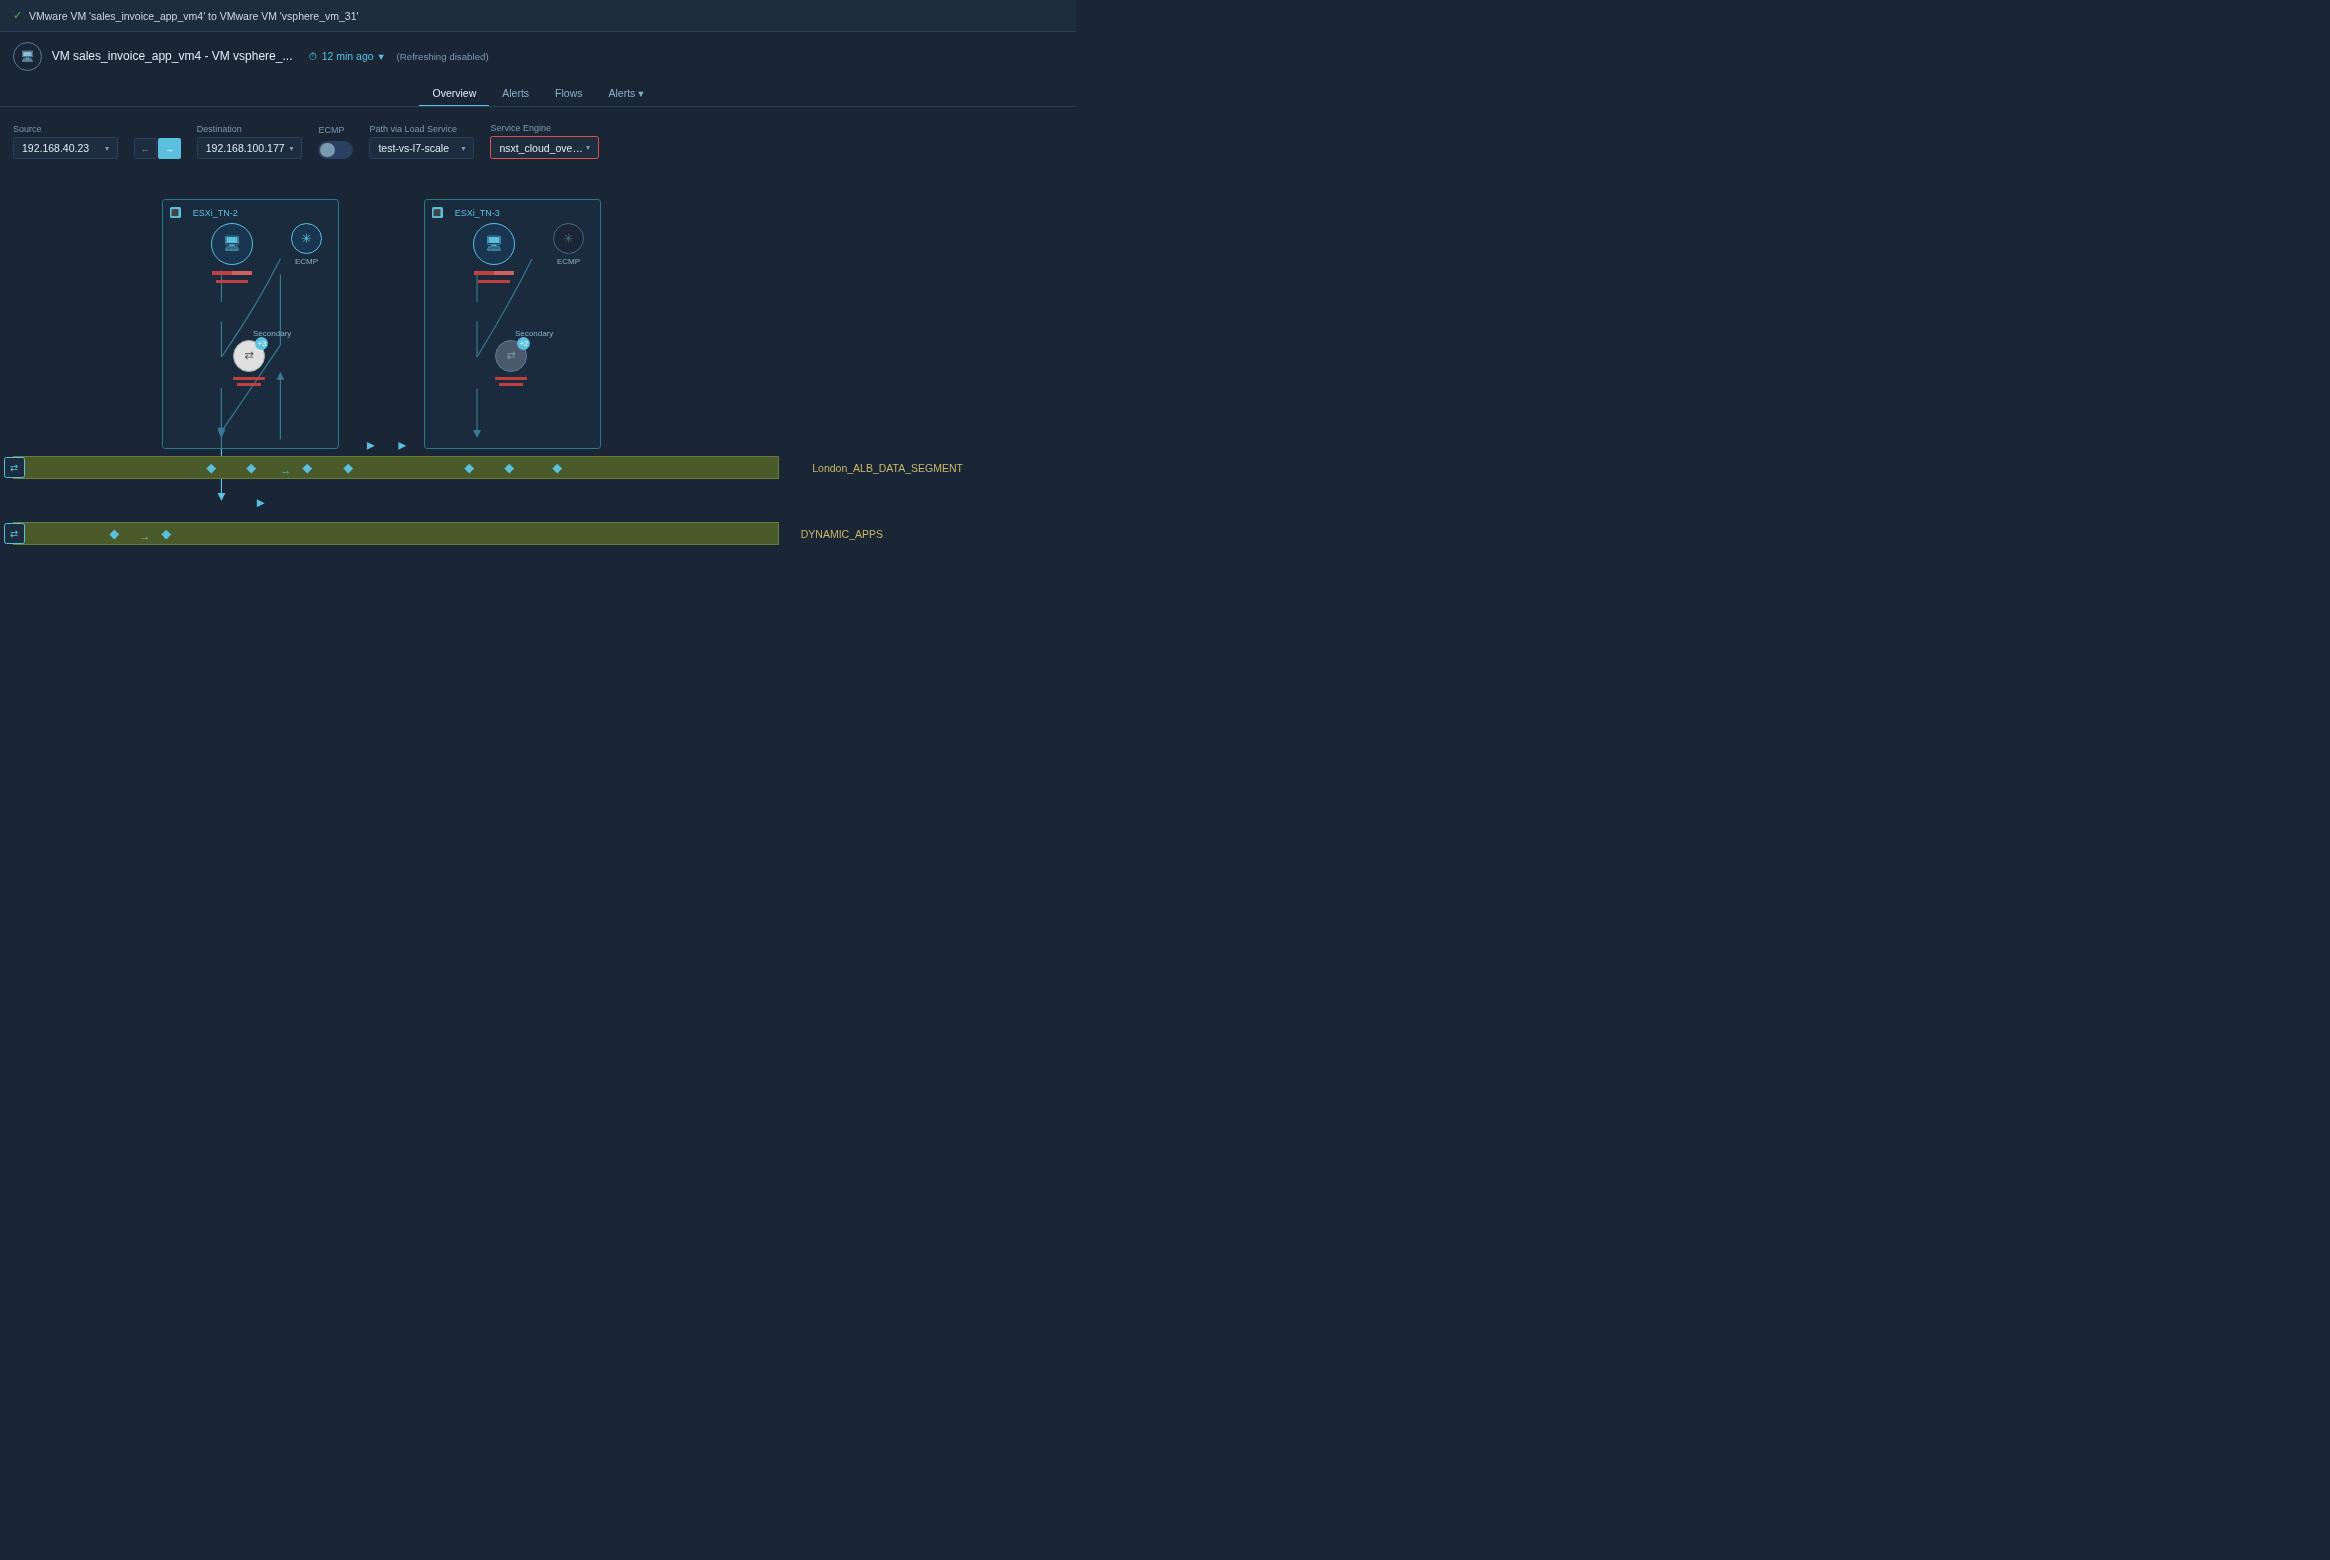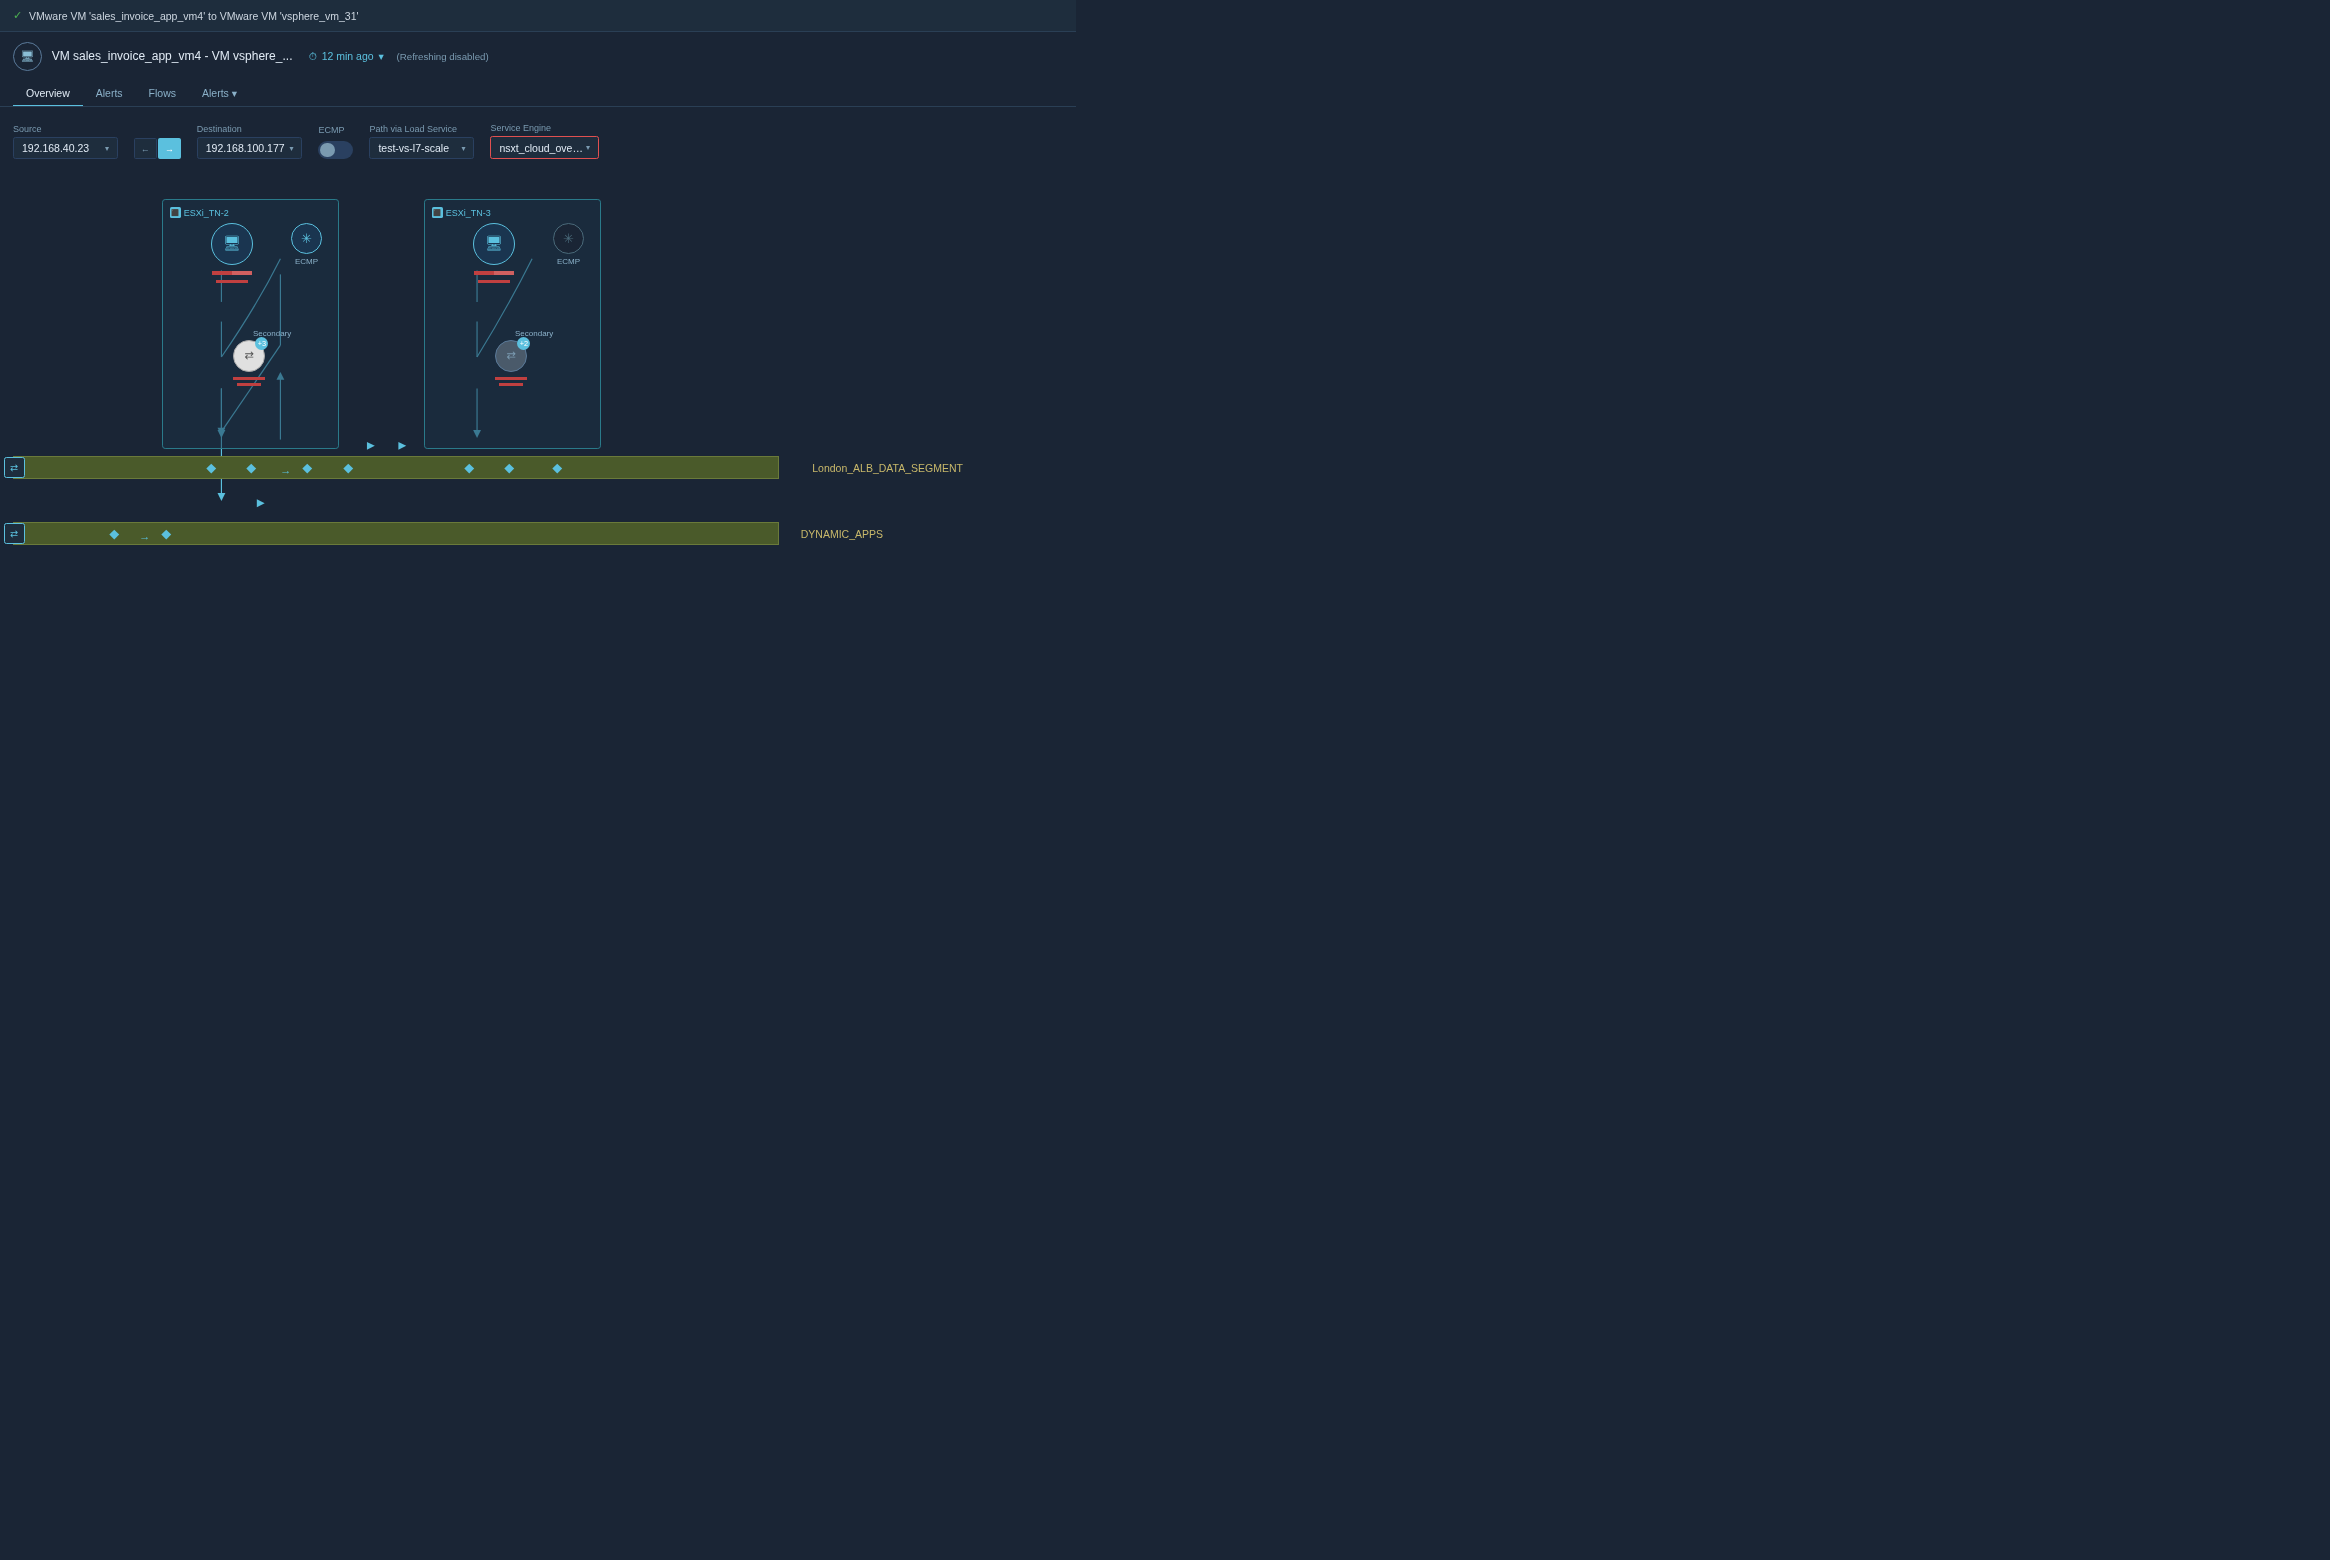--- a/index.html
+++ b/index.html
@@ -71,20 +71,21 @@
     .refreshing-text {
       color: #7a9ab0;
       font-size: 9.7px;
       margin-left: 3.2px;
     }
 
     
     .nav-tabs {
       display: flex;
       gap: 0;
+      justify-content: center;
     }
     .nav-tab {
       padding: 6.5px 13px;
       cursor: pointer;
       color: #8ab0c8;
       font-size: 10.5px;
       border-bottom: 1.6px solid transparent;
       margin-bottom: -0.8px;
     }
     .nav-tab.active {
@@ -251,21 +252,21 @@
       border: 0.8px solid #2a7a8a;
       border-radius: 3.2px;
       background: rgba(26, 50, 70, 0.5);
       padding: 6.5px;
     }
     .esxi-label {
       color: #5bc0de;
       font-size: 9px;
       display: flex;
       align-items: flex-end;
-      gap: 3px;
+      gap: 12px;
       margin-bottom: 6.5px;
     }
     .esxi-icon {
       width: 11.3px;
       height: 11.3px;
       background: #5bc0de;
       border-radius: 1.6px;
       display: flex;
       align-items: center;
       justify-content: center;

